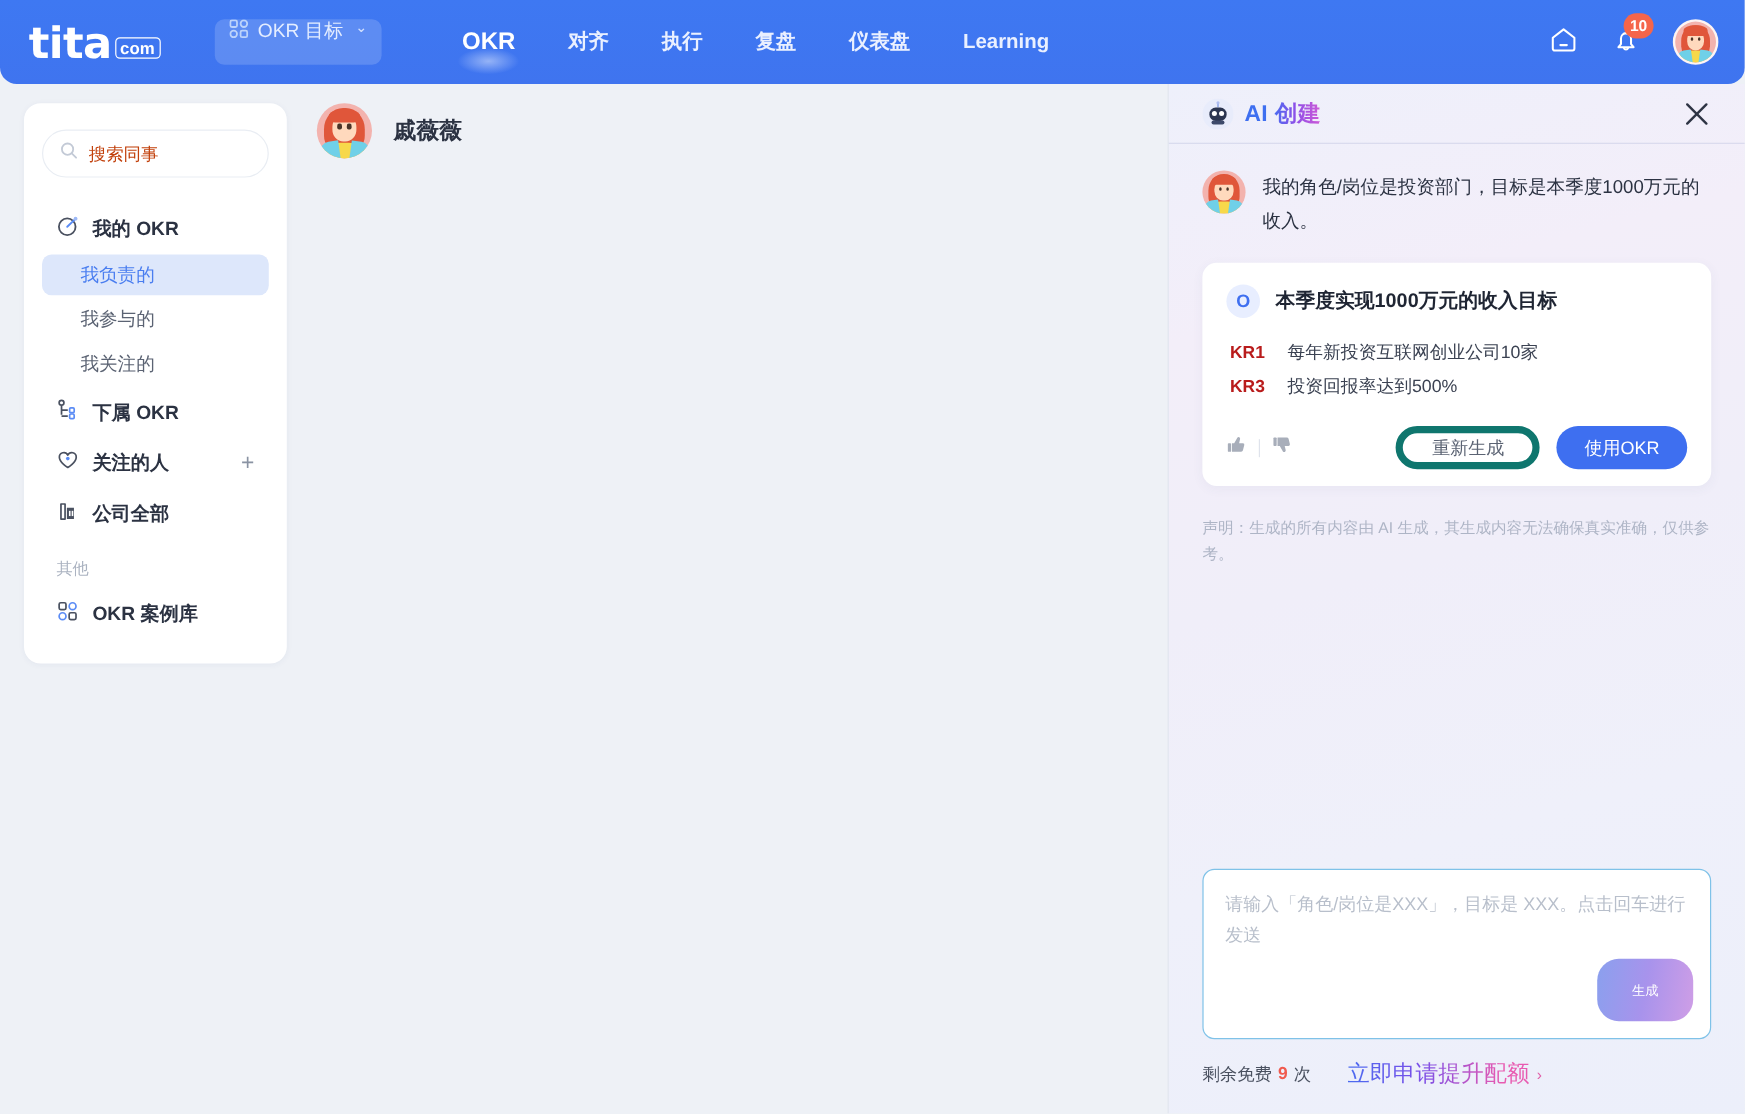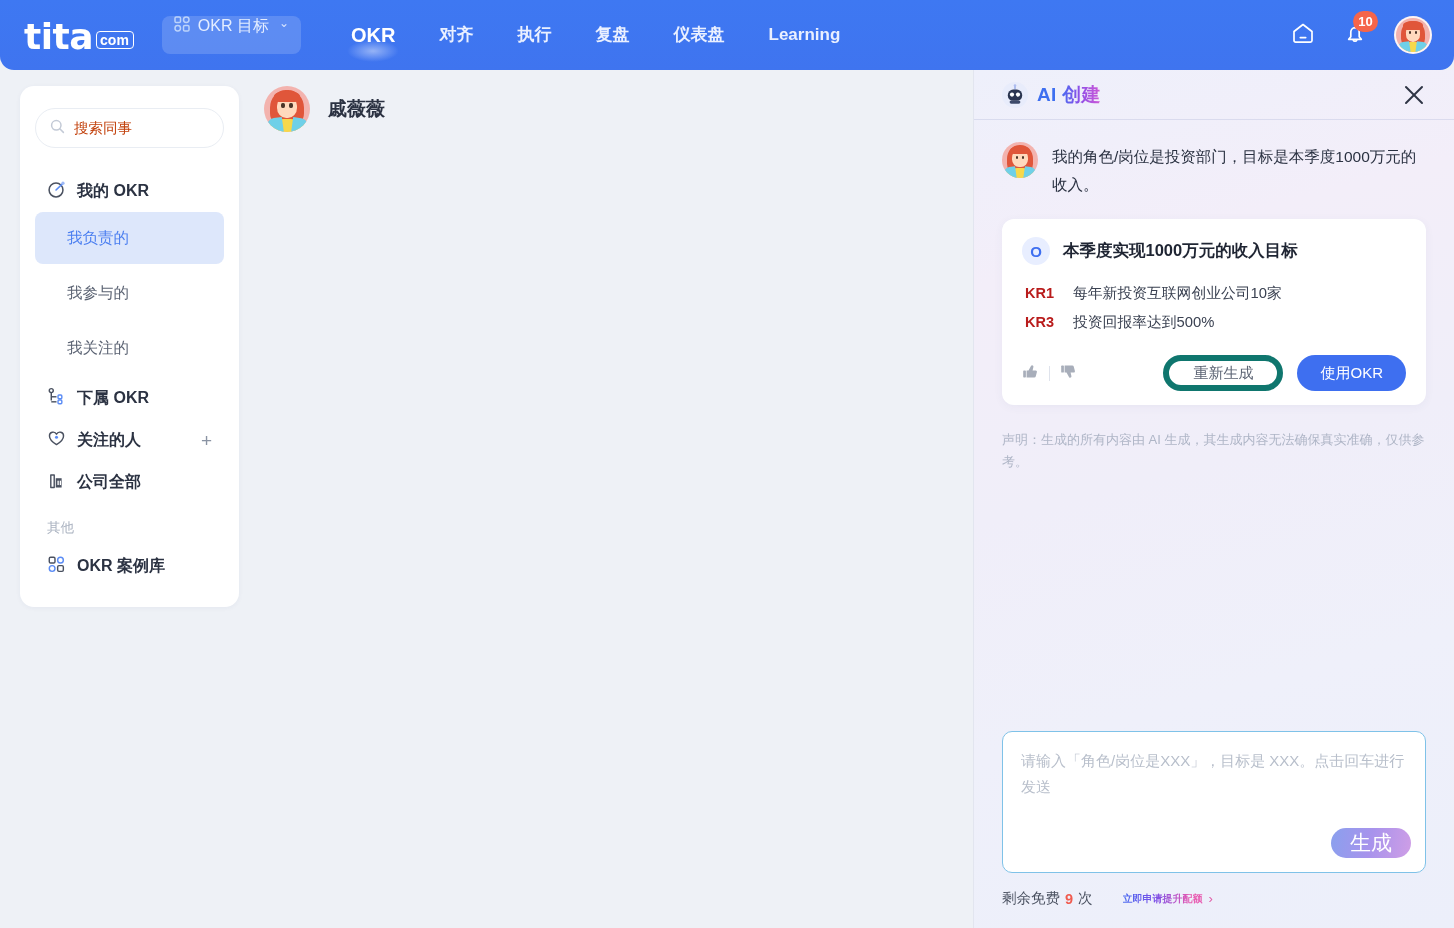--- a/index.html
+++ b/index.html
@@ -15,20 +15,21 @@
 
   
   .topnav {
     position: absolute; top: 0; left: 0;
     width: 1454px; height: 70px;
     background: linear-gradient(180deg, #3e78f2 0%, #3f74ef 100%);
     border-radius: 0 0 14px 14px;
     display: flex; align-items: center;
     padding: 0 22px 0 24px;
     z-index: 20;
+    gap: 17px;
   }
   .logo {
     display: flex; align-items: flex-end;
     margin-right: 28px; user-select: none;
   }
   .logo-main {
     font-size: 36px; font-weight: 700; color: #fff;
     letter-spacing: -0.5px; line-height: 1; position: relative; top: 2px;
     font-family: "DejaVu Sans", sans-serif;
   }
@@ -101,21 +102,21 @@
   }
   .searchbox .ph { color: #c2410c; font-size: 14.5px; }
   .sb-group { margin-bottom: 2px; }
   .sb-row {
     display: flex; align-items: center; gap: 11px;
     height: 42px; padding: 0 12px; border-radius: 8px;
     cursor: pointer; position: relative;
   }
   .sb-row .lbl { font-size: 16px; font-weight: 700; color: #2b3242; }
   .sb-sub {
-    height: 52px; display: flex; align-items: center;
+    height: 34px; display: flex; align-items: center;
     padding-left: 32px; border-radius: 8px; margin-bottom: 3px;
     font-size: 15.5px; color: #5b6373; cursor: pointer;
   }
   .sb-sub.active { background: #dde7fb; color: #4a7ef0; font-weight: 500; }
   .plus { margin-left: auto; color: #8a93a3; font-size: 19px; line-height: 1; cursor: pointer; }
   .sb-other { font-size: 13.5px; color: #aab2c0; padding: 16px 12px 8px; }
 
   
   .main {
     position: absolute; left: 264px; top: 86px; right: 490px;
@@ -196,29 +197,29 @@
   .composer {
     height: 142px; background: #fff;
     border: 1.4px solid #7fc2e8; border-radius: 10px;
     position: relative; padding: 16px 18px; cursor: text;
   }
   .composer .ph {
     font-size: 15px; line-height: 26px; color: #b8bfcb;
   }
   .gen-btn {
     position: absolute; right: 14px; bottom: 14px;
-    width: 80px; height: 30px; border: none; border-radius: 18px;
+    width: 80px; height: 52px; border: none; border-radius: 18px;
     background: linear-gradient(100deg,#8aa0ee 0%, #a893ec 50%, #cf9ee6 100%);
-    color: #fff; font-size: 21px; cursor: pointer;
+    color: #fff; font-size: 11px; cursor: pointer;
   }
   .quota { display: flex; align-items: center; margin-top: 16px; font-size: 14.5px; }
   .quota .lbl { color: #4a5160; }
   .quota .num { color: #f05a4e; font-weight: 700; margin: 0 5px; }
   .quota .link {
-    margin-left: 30px; cursor: pointer; font-weight: 700; font-size: 10px;
+    margin-left: 30px; cursor: pointer; font-weight: 400; font-size: 19px;
     background: linear-gradient(90deg,#4a6bf0 0%, #7a4fe8 40%, #e85ab0 85%);
     -webkit-background-clip: text; background-clip: text; color: transparent;
   }
   .quota .arrow { margin-left: 6px; color: #e060a8; font-size: 13px; }
 </style>
 </head>
 <body>
 
 <div class="topnav">
 

